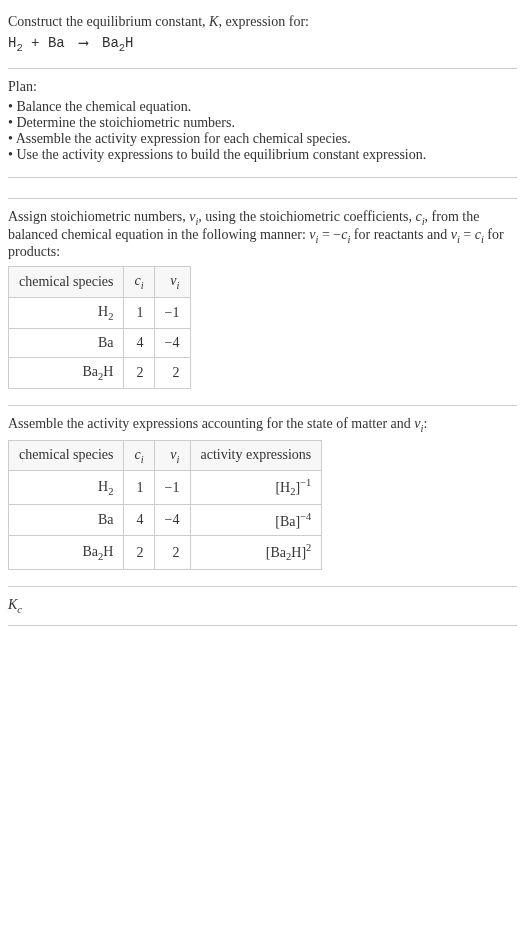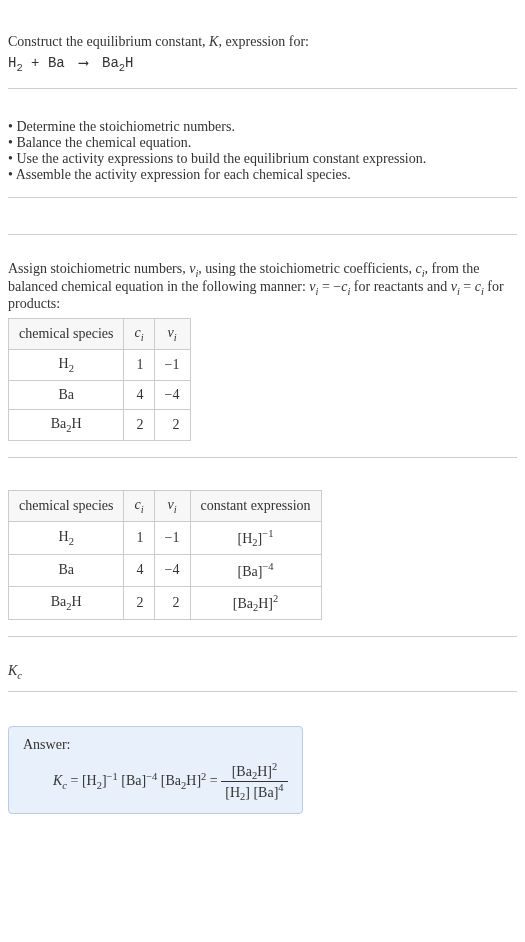--- a/index.html
+++ b/index.html
@@ -7,21 +7,20 @@
       font-size: 14px;
       color: #333;
       margin: 0;
       padding: 8px;
       width: 525px;
       box-sizing: border-box;
       background: #fff;
     }
     .section {
       padding: 6px 0;
-      margin-top: 20px;
     }
     hr {
       border: none;
       border-top: 1px solid #ccc;
       margin: 4px 0;
     }
     .equation {
       font-family: Liberation Mono, monospace;
       margin: 4px 0;
     }
@@ -37,21 +36,21 @@
       display: inline-block;
       margin: 0 6px;
     }
     table {
       border-collapse: collapse;
       margin: 6px 0;
     }
     th, td {
       border: 1px solid #ccc;
       padding: 6px 10px;
-      text-align: center;
+      text-align: right;
       font-weight: normal;
     }
     th {
       background: #f7f7f7;
     }
     td.num {
       text-align: right;
     }
     .italic {
       font-style: italic;
@@ -97,25 +96,26 @@
 <body>
 
 <div class="section">
   <div>Construct the equilibrium constant, <span class="italic">K</span>, expression for:</div>
   <div class="equation">H<sub>2</sub> + Ba <span class="arrow">⟶</span> Ba<sub>2</sub>H</div>
 </div>
 
 <hr>
 
 <div class="section">
+  <div>Plan:</div>
   <ul class="plan">
+    <li>Balance the chemical equation.</li>
     <li>Determine the stoichiometric numbers.</li>
-    <li>Balance the chemical equation.</li>
+    <li>Assemble the activity expression for each chemical species.</li>
     <li>Use the activity expressions to build the equilibrium constant expression.</li>
-    <li>Assemble the activity expression for each chemical species.</li>
   </ul>
 </div>
 
 <hr>
 
 <div class="section">
 </div>
 
 <hr>
 
@@ -143,27 +143,28 @@
       <td class="num">2</td>
       <td class="num">2</td>
     </tr>
   </tbody>
     </table>
 </div>
 
 <hr>
 
 <div class="section">
+  <div>Assemble the activity expressions accounting for the state of matter and <span class="italic">ν<sub>i</sub></span>:</div>
   <table>
     <tbody>
         <tr>
       <th>chemical species</th>
       <th><span class="italic">c<sub>i</sub></span></th>
       <th><span class="italic">ν<sub>i</sub></span></th>
-      <th>constant expression</th>
+      <th>activity expressions</th>
     </tr>
     <tr>
       <td>H<sub>2</sub></td>
       <td class="num">1</td>
       <td class="num">−1</td>
       <td>[H<sub>2</sub>]<sup>−1</sup></td>
     </tr>
     <tr>
       <td>Ba</td>
       <td class="num">4</td>
@@ -182,23 +183,13 @@
 
 <hr>
 
 <div class="section">
   <div class="italic">K<sub>c</sub></div>
 </div>
 
 <hr>
 
 <div class="section">
-  <div class="answer-box">
-    <div class="answer-label">Answer:</div>
-    <div class="kc-line">
-      <span class="italic">K<sub>c</sub></span> = [H<sub>2</sub>]<sup>−1</sup> [Ba]<sup>−4</sup> [Ba<sub>2</sub>H]<sup>2</sup> = 
-      <span class="frac">
-        <span class="num">[Ba<sub>2</sub>H]<sup>2</sup></span>
-        <span class="den">[H<sub>2</sub>] [Ba]<sup>4</sup></span>
-      </span>
-    </div>
-  </div>
 </div>
 
 </body></html>

